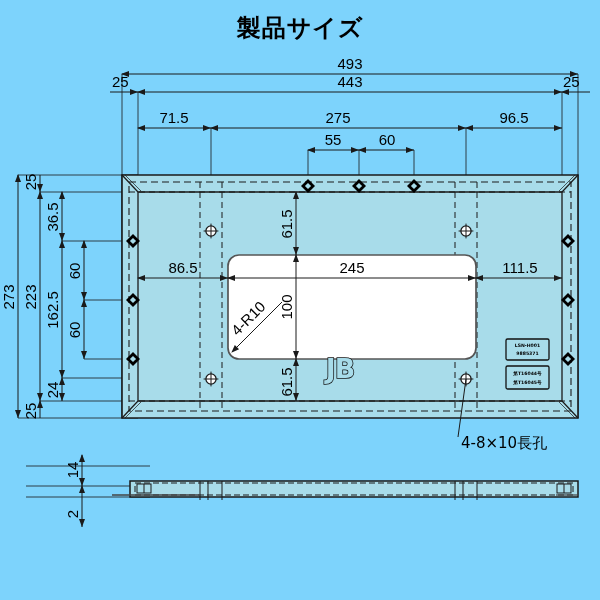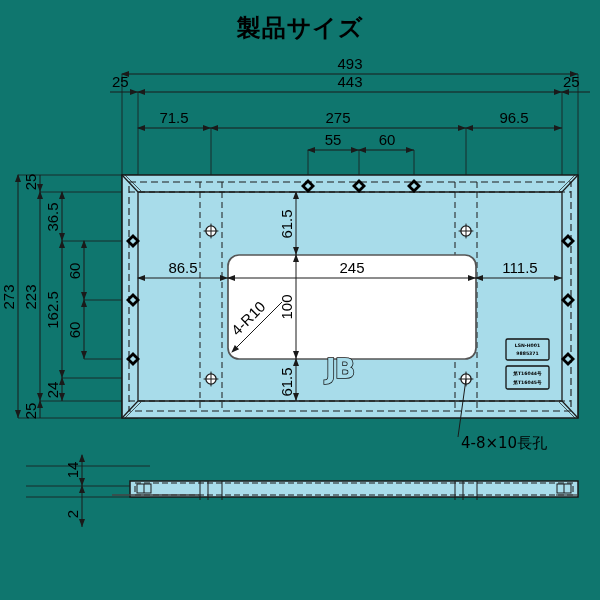--- a/index.html
+++ b/index.html
@@ -1,18 +1,18 @@
 <!DOCTYPE html>
 <html><head>
 <meta charset="utf-8">
 <style>
   html,body{margin:0;padding:0;background:#ffffff;}
   body{width:600px;height:600px;overflow:hidden;
        font-family:"Liberation Sans","DejaVu Sans",sans-serif;}
-  #stage{position:relative;width:600px;height:600px;background:#0f766e;}
+  #stage{position:relative;width:600px;height:600px;background:#7dd3fc;}
   #title{
     position:absolute;left:0;top:12px;width:600px;text-align:center;
     font-size:24px;font-weight:bold;color:#000;letter-spacing:1px;
     font-family:"DejaVu Sans","Liberation Sans",sans-serif;
   }
   svg{position:absolute;left:0;top:0;}
   .dimtext{font-family:"Liberation Sans","DejaVu Sans",sans-serif;
            font-size:15px;fill:#000;}
   .cjk{font-family:"DejaVu Sans","Liberation Sans",sans-serif;}
   .lbl{font-family:"DejaVu Sans","Liberation Sans",sans-serif;

